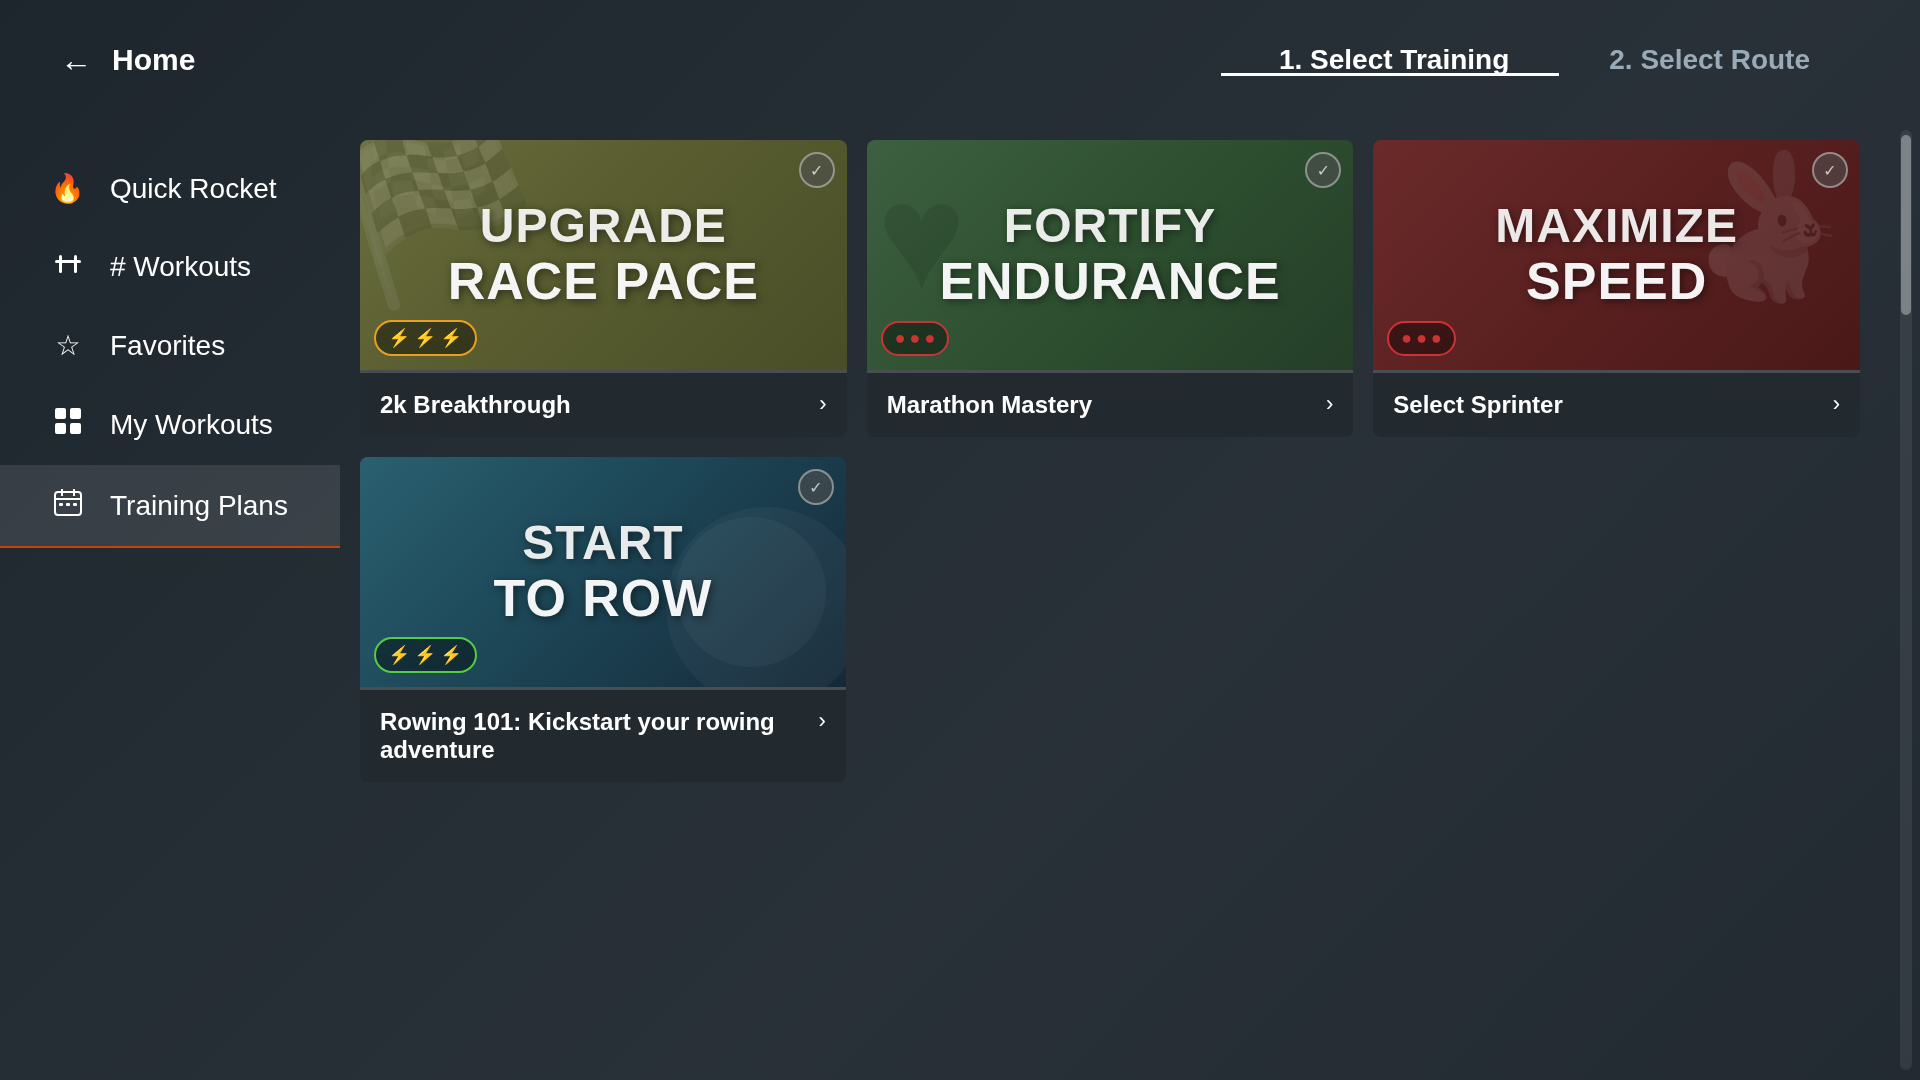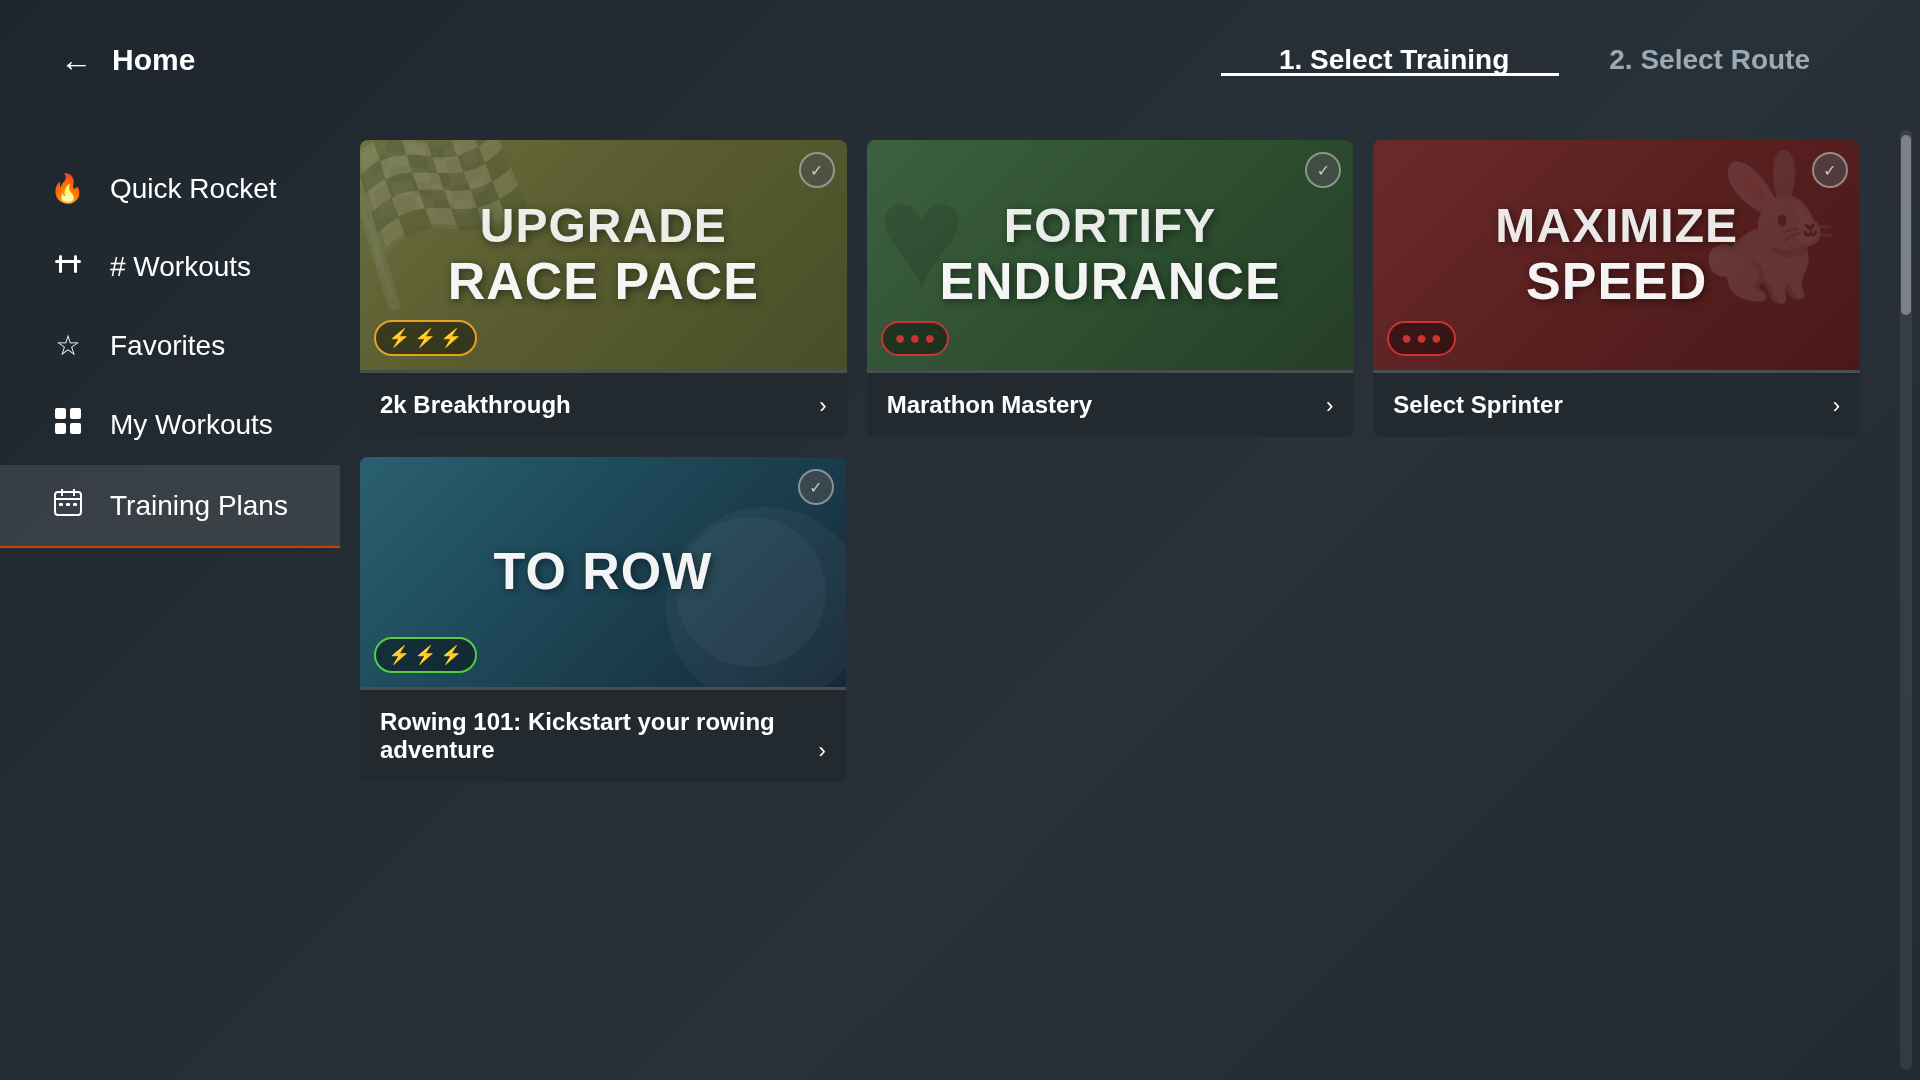--- a/index.html
+++ b/index.html
@@ -298,21 +298,21 @@
     .difficulty-green {
       border-color: #55cc44;
       background: rgba(0,0,0,0.4);
       color: #55cc44;
     }
 
     .card-bottom {
       background: #232a2f;
       padding: 18px 20px;
       display: flex;
-      align-items: flex-end;
+      align-items: flex-start;
       justify-content: space-between;
     }
 
     .card-name {
       color: #ffffff;
       font-size: 24px;
       font-weight: 600;
     }
 
     .card-arrow {
@@ -496,20 +496,21 @@
 
       <div class="cards-row">
 
         <div class="training-card card-start-row" style="flex: 0 0 calc(33.33% - 14px);">
           <div class="card-image">
 
             <div style="position:absolute;inset:0;background:linear-gradient(135deg, #2a6070 0%, #1e4a5a 40%, #152838 100%);"></div>
             <div style="position:absolute;bottom:-20px;right:-20px;width:200px;height:200px;border-radius:50%;background:rgba(255,255,255,0.04);"></div>
             <div style="position:absolute;bottom:20px;right:20px;width:150px;height:150px;border-radius:50%;background:rgba(255,255,255,0.04);"></div>
             <div class="card-title-overlay">
+              <span class="card-title-line1">START</span>
               <span class="card-title-line2">TO ROW</span>
             </div>
             <div class="card-check">✓</div>
             <div class="card-difficulty">
               <div class="difficulty-badge difficulty-green">
                 <span>⚡</span>
                 <span>⚡</span>
                 <span>⚡</span>
               </div>
             </div>

